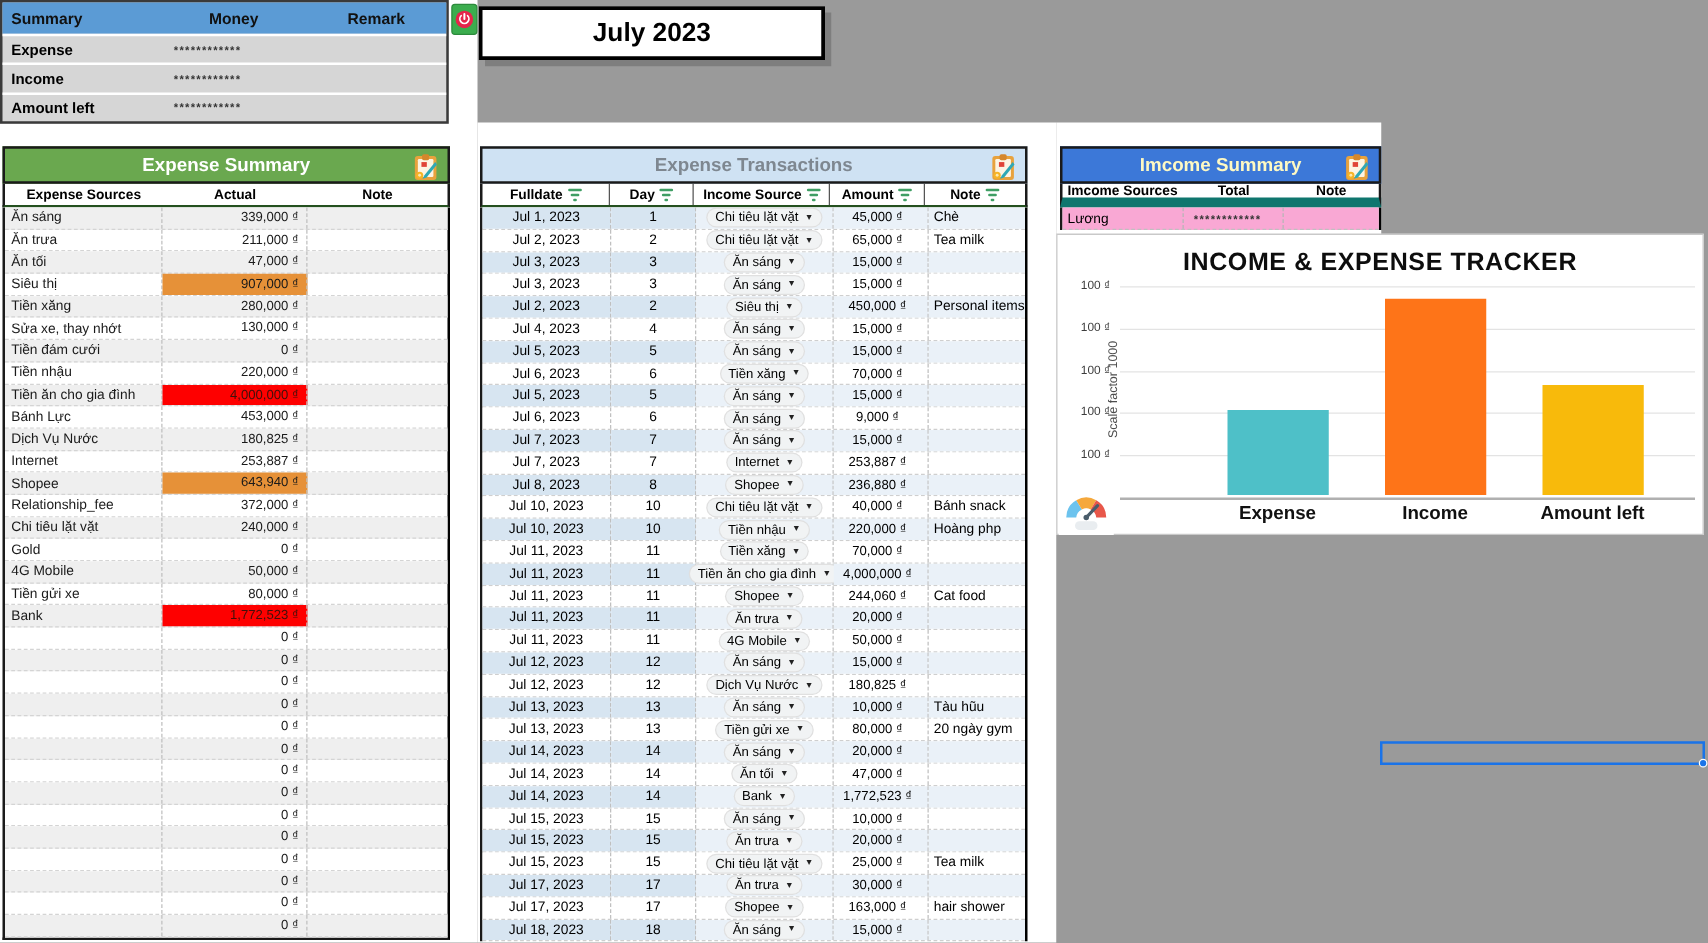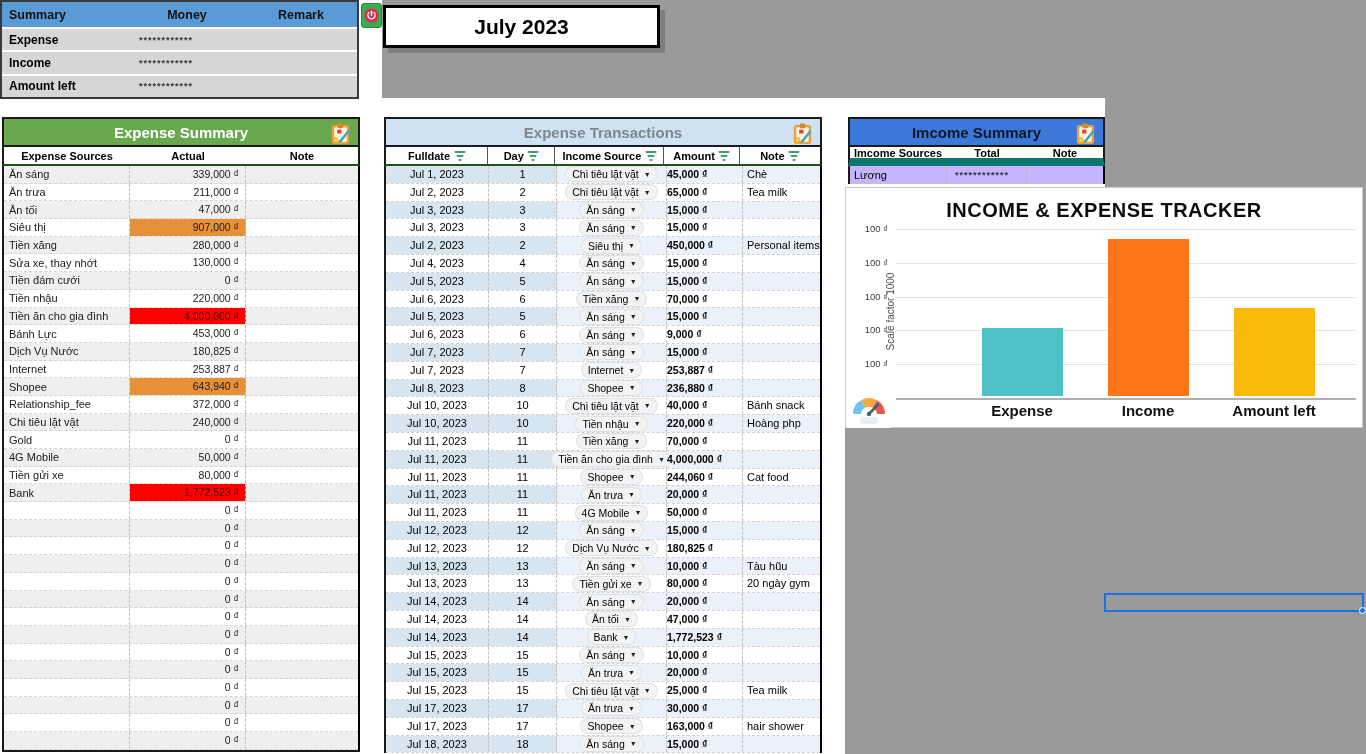--- a/index.html
+++ b/index.html
@@ -58,42 +58,42 @@
   #expTable .h1{ width:126px; text-align:center;} #expTable .h2{width:116px; text-align:center;} #expTable .h3{flex:1; text-align:center;}
 
   
   #txnTable { left:384px; top:117px; width:438px; }
   #txnTable .sheetTitle { background:#cfe2f3; }
   #txnTable .sheetTitle .t { color:#7e8790; }
   .trow { display:flex; height:17.8px; align-items:center; font-size:11px; border-bottom:1px dashed #cfcfcf; }
   .trow .d { width:103px; text-align:center; border-right:1px dashed #c0c0c0; height:100%; line-height:17.8px;}
   .trow .dy { width:68px; text-align:center; border-right:1px dashed #c0c0c0; height:100%; line-height:17.8px;}
   .trow .src { width:110px; display:flex; align-items:center; justify-content:center; border-right:1px dashed #c0c0c0; height:100%;}
-  .trow .am { width:76px; text-align:left; padding-right:5px; font-size:10.5px; border-right:1px dashed #c0c0c0; height:100%; line-height:17.8px;font-weight:bold;}
+  .trow .am { width:76px; text-align:center; padding-right:5px; font-size:10.5px; border-right:1px dashed #c0c0c0; height:100%; line-height:17.8px;}
   .trow .nt { flex:1; padding-left:4px; white-space:nowrap; overflow:hidden; height:100%; line-height:17.8px;}
   .trow.alt { background:#ffffff; }
   .trow.blu .d, .trow.blu .dy { background:#d7e5f1; }
   .trow.blu .src, .trow.blu .am, .trow.blu .nt { background:#eaf1f8; }
   .pill { background:#f1f3f4; border-radius:9px; height:14px; display:inline-flex; align-items:center;
     padding:0 6px; font-size:10.5px; box-shadow:0 0 0 1px #e0e0e0; cursor:pointer; white-space:nowrap; }
   .pill .car { font-size:7px; margin-left:5px; color:#222; }
   .fhead { display:flex; align-items:center; justify-content:center; gap:4px; height:100%; border-right:1px solid #555; }
   .fhead:last-child { border-right:none; }
 
   
   .filt { display:inline-block; width:11px; height:10px; position:relative; cursor:pointer; }
   .filt i { position:absolute; left:50%; transform:translateX(-50%); height:2px; background:#3f9e64; border-radius:1px; }
   .filt i:nth-child(1){ top:0; width:11px; } .filt i:nth-child(2){ top:4px; width:7px; } .filt i:nth-child(3){ top:8px; width:3px; }
 
   
   #incTable { left:848px; top:117px; width:257px; }
   #incTable .sheetTitle { background:#3c78d8; }
-  #incTable .sheetTitle .t { color:#0f172a; }
+  #incTable .sheetTitle .t { color:#fef9c3; }
   #incTable .colHead { border-bottom:8px solid #0f766e; }
-  .irow { display:flex; height:18px; align-items:center; font-size:11px; background:#c4b5fd; border-bottom:1px dashed #c0c0c0;}
+  .irow { display:flex; height:18px; align-items:center; font-size:11px; background:#f9a8d4; border-bottom:1px dashed #c0c0c0;}
   .irow .s { width:97px; padding-left:4px; border-right:1px dashed #b5b5b5; height:100%; display:flex; align-items:center;}
   .irow .t2 { width:80px; padding-left:8px; border-right:1px dashed #b5b5b5; height:100%; display:flex; align-items:center;}
   .irow .n { flex:1; height:100%; }
   #incTable .h1{width:97px; padding-left:4px;} #incTable .h2{width:80px; text-align:center;} #incTable .h3{flex:1; text-align:center;}
 
   
   #chartPanel { left:845px; top:187px; width:518px; height:241px; background:#fff; border:1px solid #c9c9c9; }
   #chartTitle { position:absolute; top:11px; left:0; width:100%; text-align:center;
     font-size:20px; font-weight:bold; letter-spacing:0.5px; color:#0d0d0d; }
   #ylab { position:absolute; left:6px; top:118px; transform:rotate(-90deg); transform-origin:center;

